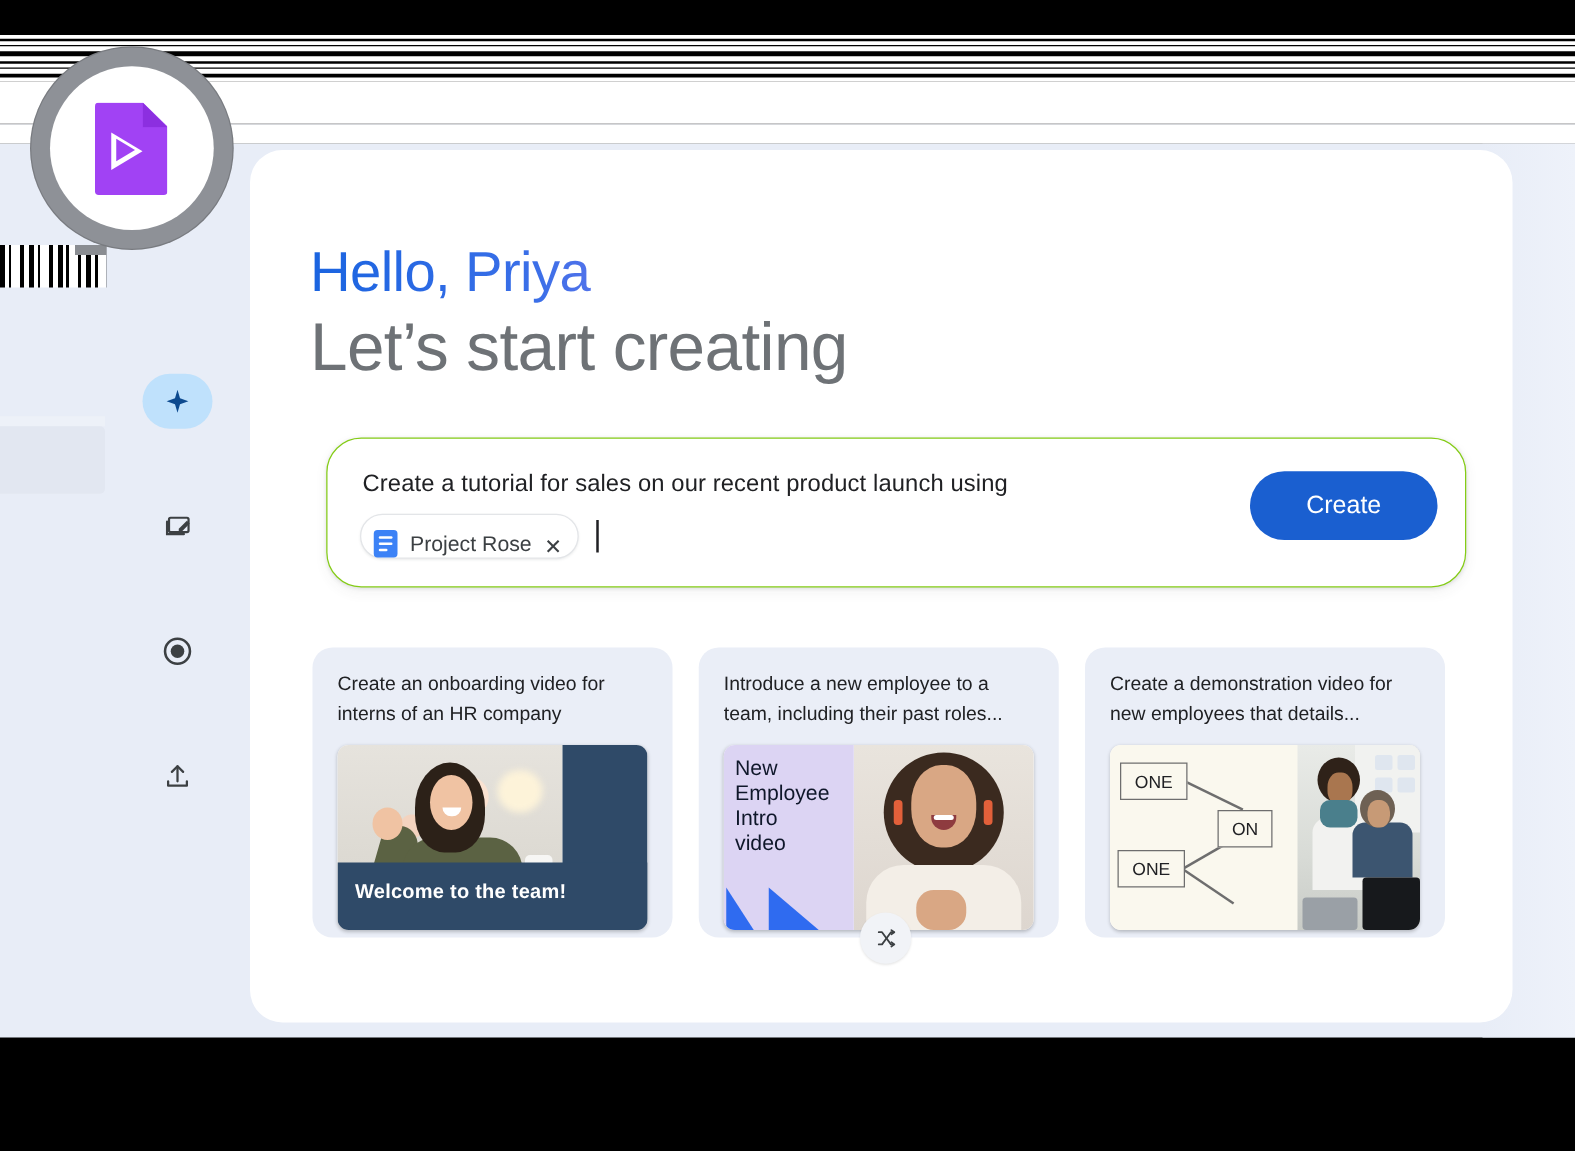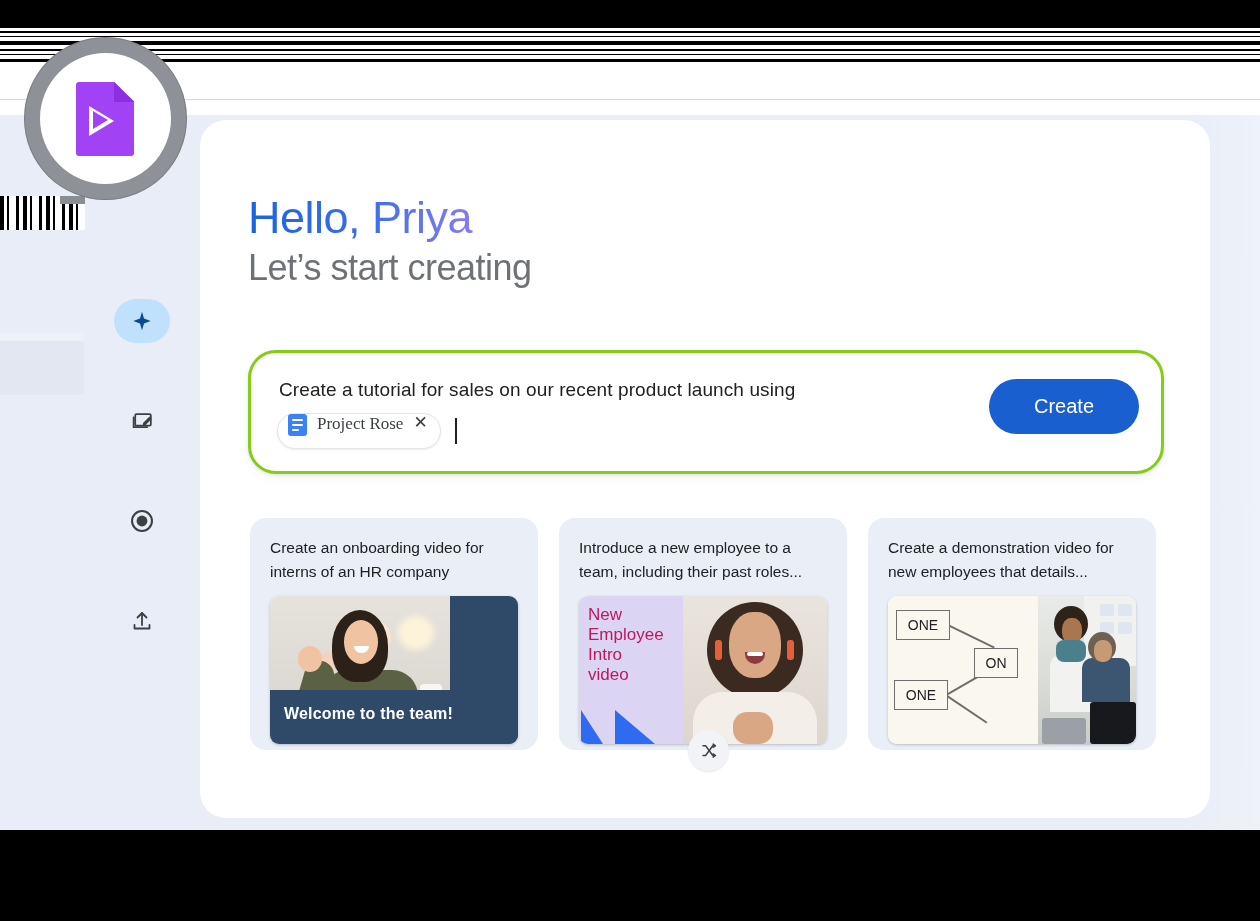--- a/index.html
+++ b/index.html
@@ -66,29 +66,29 @@
   .nav-ic{position:relative;z-index:2;display:block;}
 
   
   .card{position:absolute;left:200px;top:120px;width:1010px;height:698px;background:#fff;
     border-radius:26px;overflow:hidden;}
 
   .greet{position:absolute;left:48px;top:72px;}
   .greet .l-hello{font-size:45px;font-weight:400;letter-spacing:-0.5px;line-height:1.15;
     background:linear-gradient(90deg,#1a64e0 0%,#3b6fe8 42%,#8a7bf0 80%,#9a7bf2 100%);
     -webkit-background-clip:text;background-clip:text;color:transparent;}
-  .greet .l-sub{font-size:36px;font-weight:400;letter-spacing:-0.5px;line-height:1.2;color:#6e7276;margin-top:2px;}
-
-  
-  .prompt{position:absolute;left:48px;top:230px;width:910px;height:118px;background:#fff;
-    border:3px solid #84cc16;border-radius:28px;box-shadow:0 1px 3px rgba(60,64,67,.12),0 4px 10px rgba(60,64,67,.06);}
+  .greet .l-sub{font-size:54px;font-weight:400;letter-spacing:-0.5px;line-height:1.2;color:#6e7276;margin-top:2px;}
+
+  
+  .prompt{position:absolute;left:61px;top:230px;width:910px;height:118px;background:#fff;
+    border:1px solid #84cc16;border-radius:28px;box-shadow:0 1px 3px rgba(60,64,67,.12),0 4px 10px rgba(60,64,67,.06);}
   .prompt-text{position:absolute;left:28px;top:26px;font-size:19px;color:#202124;letter-spacing:.1px;}
   .chip-row{position:absolute;left:26px;top:60px;display:flex;align-items:center;}
-  .chip{display:flex;align-items:flex-start;gap:10px;height:34px;padding:0 12px 0 10px;
-    border:1px solid #e3e5e8;border-radius:18px;background:#fff;box-shadow:0 1px 2px rgba(60,64,67,.10);font-family:Liberation Serif, serif;}
+  .chip{display:flex;align-items:flex-end;gap:10px;height:34px;padding:0 12px 0 10px;
+    border:1px solid #e3e5e8;border-radius:18px;background:#fff;box-shadow:0 1px 2px rgba(60,64,67,.10);}
   .chip .doc-ic{width:19px;height:22px;border-radius:3px;background:#3c82f6;position:relative;flex:none;}
   .chip .doc-ic span{position:absolute;left:4px;width:11px;height:2px;background:#fff;border-radius:1px;}
   .chip .doc-ic span:nth-child(1){top:5px}
   .chip .doc-ic span:nth-child(2){top:10px}
   .chip .doc-ic span:nth-child(3){top:15px;width:7px}
   .chip .chip-label{font-size:17px;color:#3c4043;}
   .chip .chip-x{font-size:17px;color:#3c4043;line-height:1;cursor:pointer;}
   .caret{width:2px;height:26px;background:#202124;margin-left:14px;}
   .create-btn{position:absolute;right:22px;top:26px;width:150px;height:55px;border-radius:28px;
     background:#1a5fd0;color:#fff;font-size:20px;display:flex;align-items:center;justify-content:center;
@@ -114,21 +114,21 @@
   .t1-arm{position:absolute;left:30px;top:64px;width:30px;height:60px;border-radius:16px;background:#5b6243;transform:rotate(16deg);}
   .t1-hand{position:absolute;left:28px;top:50px;width:24px;height:26px;border-radius:50%;background:#f0c3a3;}
   .t1-lamp{position:absolute;left:128px;top:20px;width:36px;height:34px;border-radius:50%;background:#fdf3d9;filter:blur(3px);}
   .t1-glass{position:absolute;left:150px;top:88px;width:22px;height:30px;border-radius:4px 4px 10px 10px;background:rgba(255,255,255,.75);}
   .t1-panel{position:absolute;right:0;top:0;width:68px;height:148px;background:#2f4a68;}
   .t1-bar{position:absolute;left:0;bottom:0;width:248px;height:54px;background:#2f4a68;}
   .t1-bar span{position:absolute;left:14px;top:15px;color:#fff;font-size:16px;font-weight:bold;letter-spacing:.2px;}
 
   
   .t2-left{position:absolute;left:0;top:0;width:104px;height:148px;background:#dcd4f3;}
-  .t2-left .txt{position:absolute;left:9px;top:9px;font-size:17px;line-height:1.18;color:#be185d;font-weight:500;}
+  .t2-left .txt{position:absolute;left:9px;top:9px;font-size:17px;line-height:1.18;color:#0f172a;font-weight:500;}
   .t2-tri{position:absolute;bottom:0;width:0;height:0;}
   .t2-tri.a{left:2px;border-left:22px solid #2f6bf0;border-top:34px solid transparent;}
   .t2-tri.b{left:36px;border-left:40px solid #2f6bf0;border-top:34px solid transparent;}
   .t2-right{position:absolute;right:0;top:0;width:144px;height:148px;
     background:linear-gradient(180deg,#e9e4dd 0%,#ddd6cf 100%);}
   .t2-hair{position:absolute;left:24px;top:6px;width:96px;height:96px;border-radius:50%;background:#3b2a1f;}
   .t2-face{position:absolute;left:46px;top:16px;width:52px;height:66px;border-radius:46%;background:#d9a784;}
   .t2-mouth{position:absolute;left:62px;top:56px;width:20px;height:12px;border-radius:0 0 12px 12px;background:#8e3b3f;}
   .t2-mouth:after{content:"";position:absolute;left:2px;top:0;width:16px;height:4px;background:#fff;border-radius:2px;}
   .t2-earL{position:absolute;left:32px;top:44px;width:7px;height:20px;background:#e2603a;border-radius:3px;}

